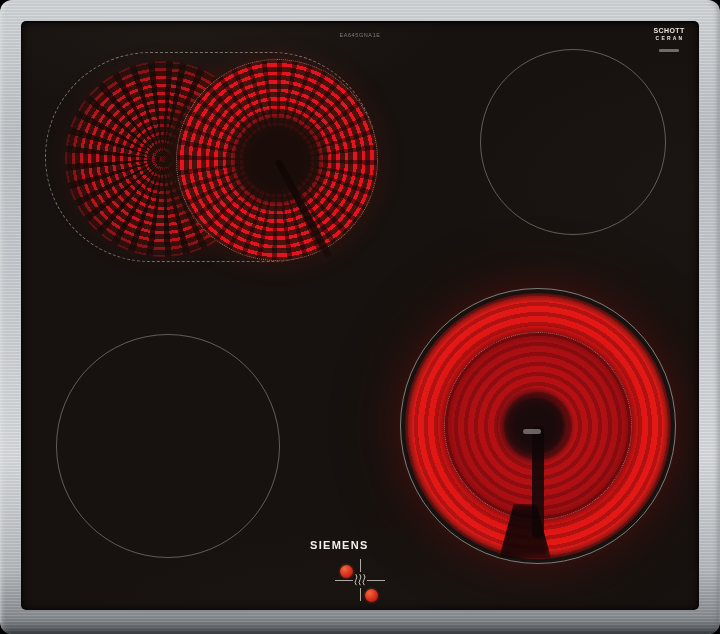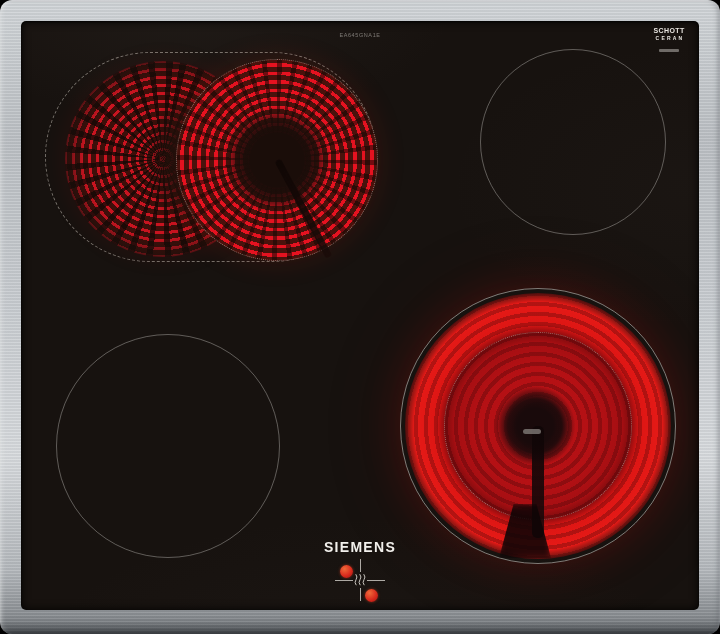--- a/index.html
+++ b/index.html
@@ -108,22 +108,22 @@
   .model-label{
     position:absolute;left:289px;top:11px;width:100px;text-align:center;
     font-size:5.5px;letter-spacing:0.6px;color:#7f7b76;
   }
   .schott{position:absolute;left:630px;top:6px;width:36px;text-align:center;color:#e9e6e1;}
   .schott-line1{font-size:7px;font-weight:bold;letter-spacing:0.4px;line-height:8px;}
   .schott-line2{font-size:5px;font-weight:bold;letter-spacing:2.2px;line-height:6px;text-indent:2px;}
   .schott-bar{width:20px;height:3px;margin:8px auto 0 auto;background:#8d8a85;opacity:0.75;border-radius:1px;}
 
   .brand{
-    position:absolute;left:289px;top:518px;width:100px;text-align:center;
-    font-size:14px;font-weight:bold;letter-spacing:1.3px;color:#f2f0ec;
+    position:absolute;left:289px;top:518px;width:100px;text-align:left;
+    font-size:11px;font-weight:bold;letter-spacing:1.3px;color:#f2f0ec;
   }
 
   
   .control-mark{position:absolute;left:305px;top:535px;width:70px;height:50px;}
   .cm-line{position:absolute;background:#c9c6c0;opacity:0.85;}
   .cm-v-top{left:34px;top:3px;width:1px;height:13px;}
   .cm-v-bottom{left:34px;top:32px;width:1px;height:13px;}
   .cm-h-left{left:9px;top:24px;width:18px;height:1px;}
   .cm-h-right{left:41px;top:24px;width:18px;height:1px;}
   .cm-heat-icon{position:absolute;left:28px;top:17px;width:12px;height:14px;}

